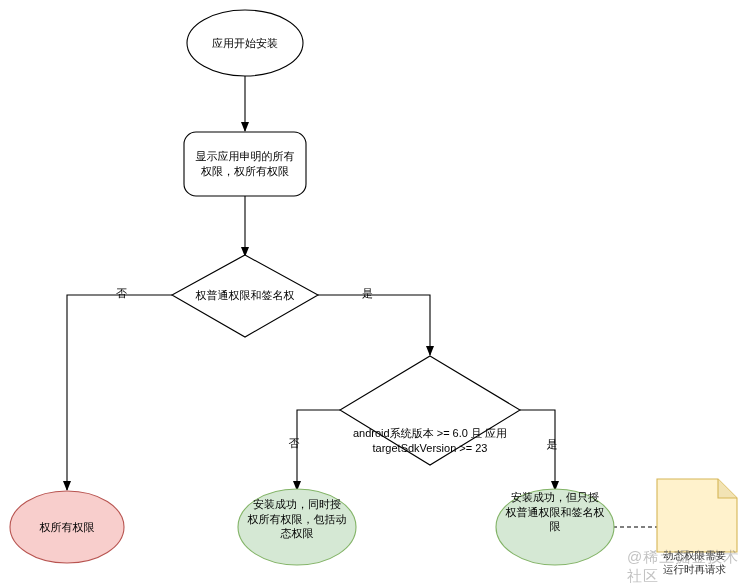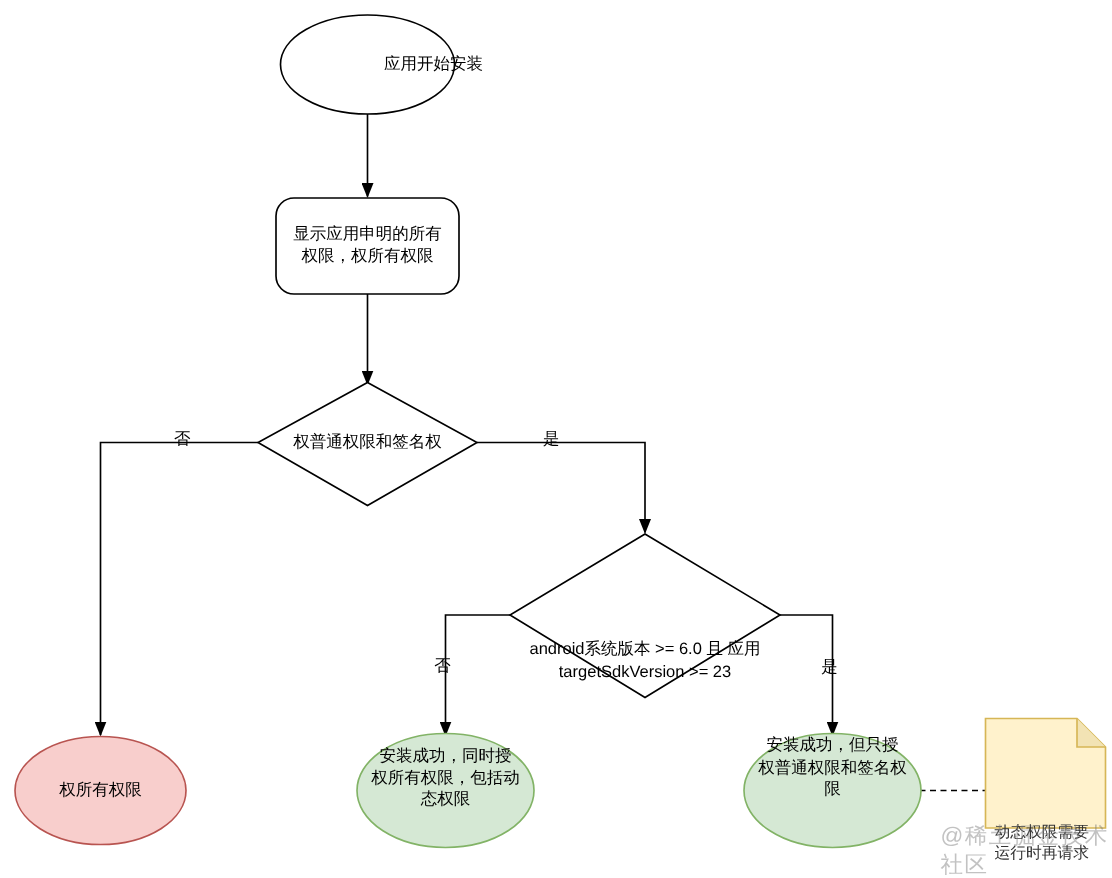--- a/index.html
+++ b/index.html
@@ -101,21 +101,21 @@
   <ellipse cx="297" cy="527" rx="59" ry="38" fill="#d5e8d4" stroke="#82b366" stroke-width="1.1"></ellipse>
 
   <ellipse cx="555" cy="527" rx="59" ry="38" fill="#d5e8d4" stroke="#82b366" stroke-width="1.1"></ellipse>
 
   <g>
     <path d="M657,479 L718,479 L737,498 L737,552 L657,552 Z" fill="#fff2cc" stroke="#d6b656" stroke-width="1.1"></path>
     <path d="M718,479 L718,498 L737,498" fill="#f2e3b4" stroke="#d6b656" stroke-width="1.1"></path>
   </g>
 </svg>
 
-<div class="node-text" style="left:187px; top:24px; width:116px; height:38px;margin-left:44px;">应用开始安装</div>
+<div class="node-text" style="left:187px; top:24px; width:116px; height:38px;">应用开始安装</div>
 
 <div class="node-text" style="left:186px; top:143px; width:118px; height:42px;">显示应用申明的所有
 权限，权所有权限</div>
 
 <div class="node-text" style="left:173px; top:284px; width:144px; height:22px;">权普通权限和签名权</div>
 
 <div class="node-text" style="left:335px; top:388px; width:190px; height:34px;margin-top:36px;">android系统版本 &gt;= 6.0 且 应用
 targetSdkVersion &gt;= 23</div>
 
 <div class="node-text" style="left:15px; top:516px; width:104px; height:22px;">权所有权限</div>

